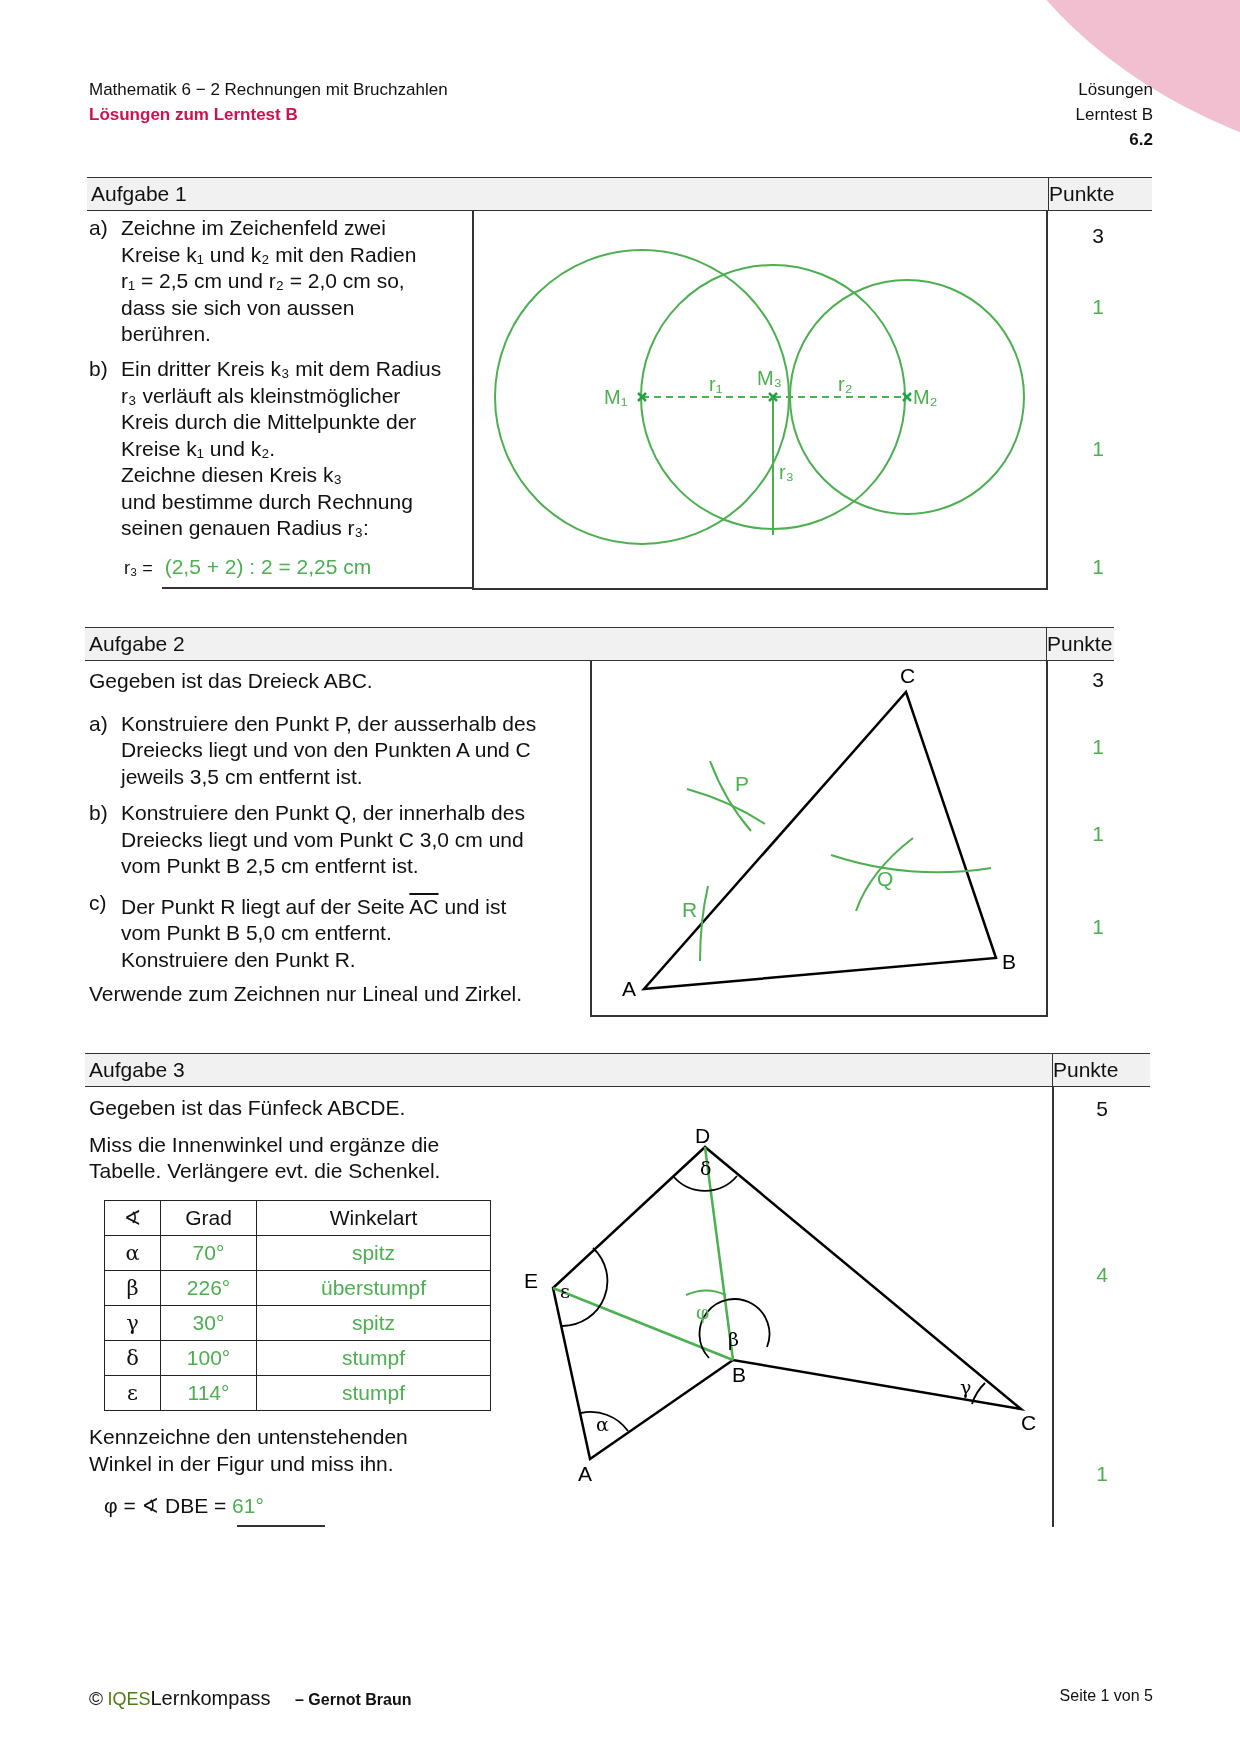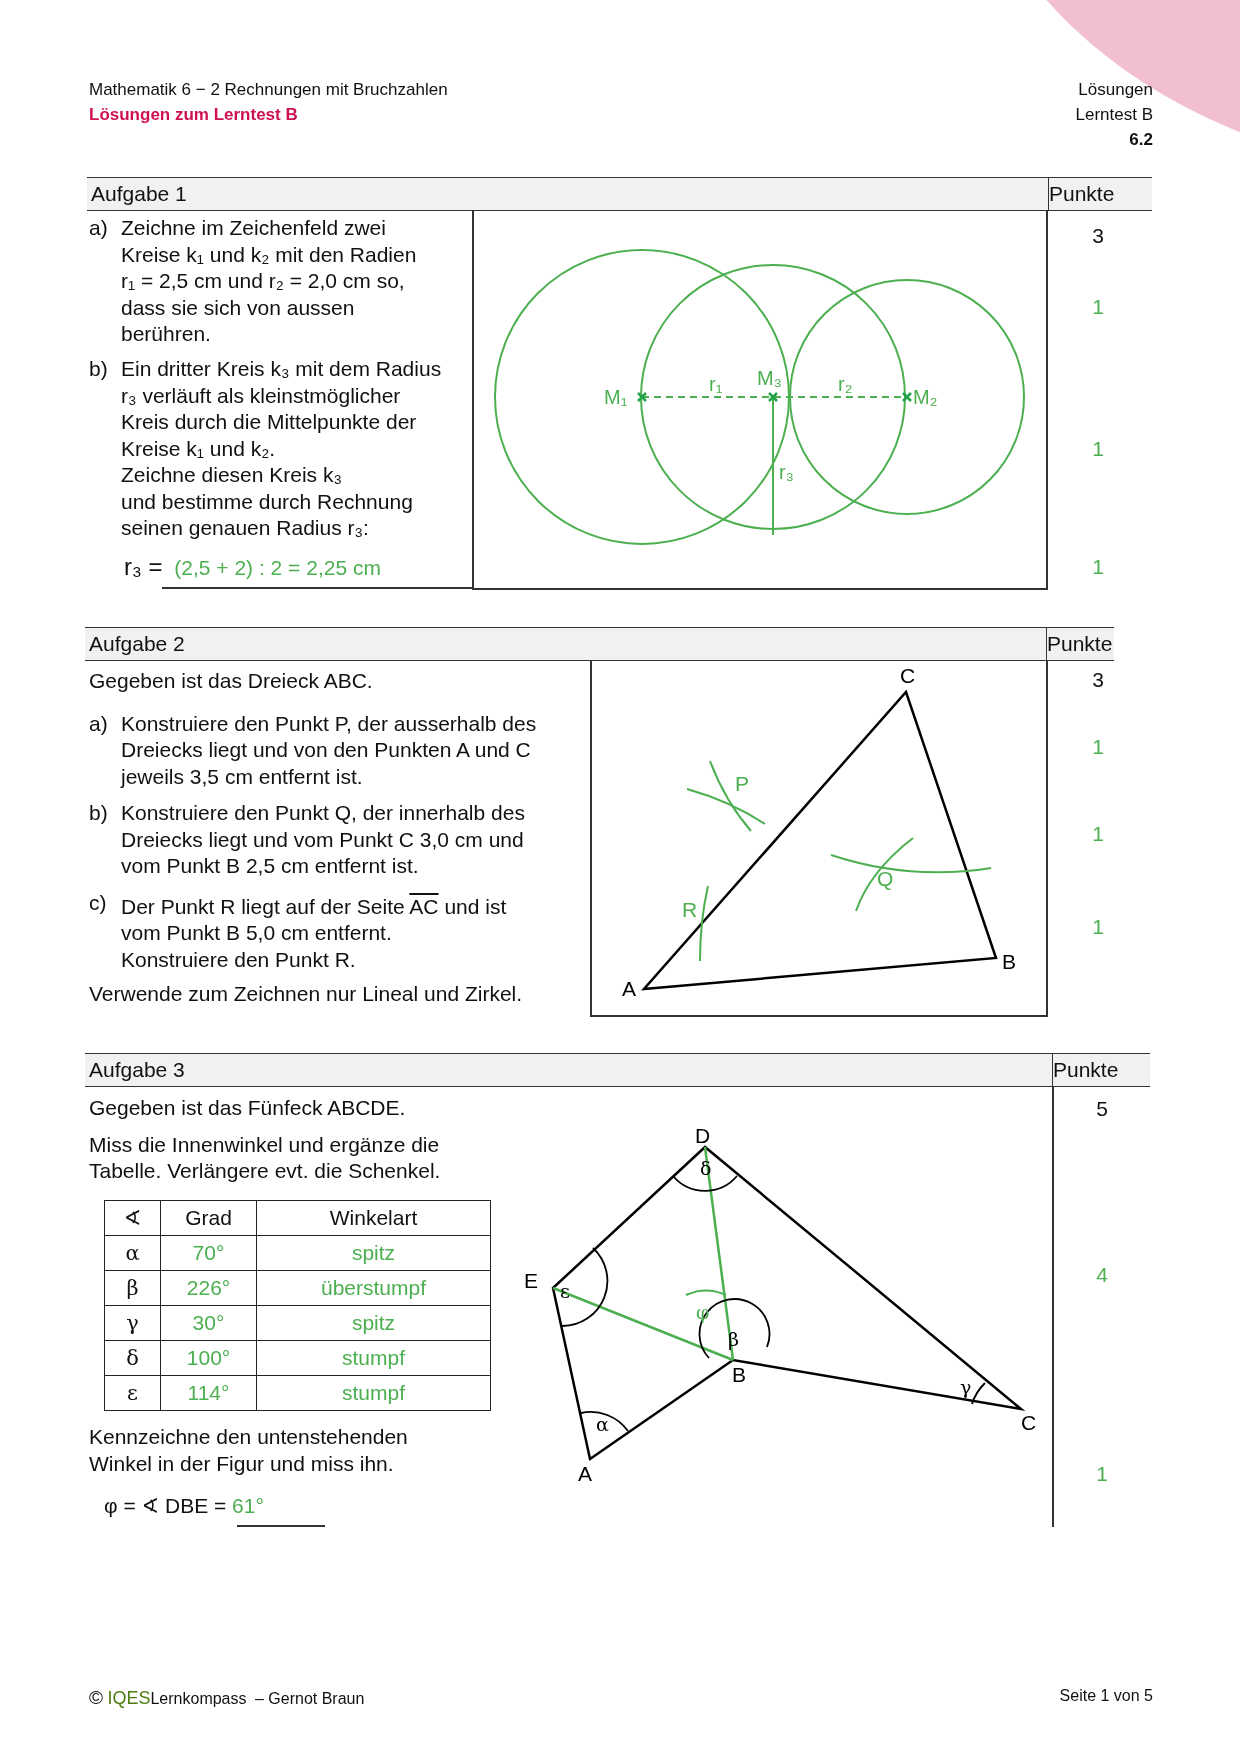--- a/index.html
+++ b/index.html
@@ -61,21 +61,21 @@
 <div class="txt" style="left:89px; top:356px; width:400px;">
   <div><span class="lab">b)</span><span>Ein dritter Kreis k₃ mit dem Radius</span></div>
   <div class="ind">r₃ verläuft als kleinstmöglicher</div>
   <div class="ind">Kreis durch die Mittelpunkte der</div>
   <div class="ind">Kreise k₁ und k₂.</div>
   <div class="ind">Zeichne diesen Kreis k₃</div>
   <div class="ind">und bestimme durch Rechnung</div>
   <div class="ind">seinen genauen Radius r₃:</div>
 </div>
 <div class="txt" style="left:124px; top:554px;">
-  <span style="font-size:24px;">r₃ =</span>
+  <span style="font-size:18px;">r₃ =</span>
   <span class="green" style="margin-left:6px;">(2,5 + 2) : 2 = 2,25 cm</span>
 </div>
 <div class="hline" style="left:162px; top:587px; width:310px;"></div>
 
 <div class="pt" style="left:1078px; top:224px;">3</div>
 <div class="pt green" style="left:1078px; top:295px;">1</div>
 <div class="pt green" style="left:1078px; top:437px;">1</div>
 <div class="pt green" style="left:1078px; top:555px;">1</div>
 
 <svg class="abs" style="left:472px; top:211px;" width="576" height="378">
@@ -235,16 +235,16 @@
     <text x="208" y="226" style="font-family:'DejaVu Serif', serif;"><tspan>β</tspan></text>
     <text x="440" y="274" style="font-family:'DejaVu Serif', serif;"><tspan>γ</tspan></text>
     <text x="180" y="55" style="font-family:'DejaVu Serif', serif;"><tspan>δ</tspan></text>
     <text x="40" y="178" style="font-family:'DejaVu Serif', serif;"><tspan>ε</tspan></text>
     <text x="176" y="199" fill="#4caf50" style="font-family:'DejaVu Serif', serif;"><tspan>φ</tspan></text>
   </g>
 </svg>
 
 <div class="footer" style="left:89px;">
   <span style="font-size:19px;">©</span>
-  <span style="color:#4d7c0f; font-size:18px;">IQES</span><span style="font-size:16px;">Lernkompass</span>
-  <span style="margin-left:4px;">– Gernot Braun</span>
+  <span style="color:#4d7c0f; font-size:18px;">IQES</span><span style="font-size:20px;">Lernkompass</span>
+  <span style="margin-left:20px;font-weight:bold;">– Gernot Braun</span>
 </div>
 <div class="footer" style="right:87px;">Seite 1 von 5</div>
 
 </body></html>

